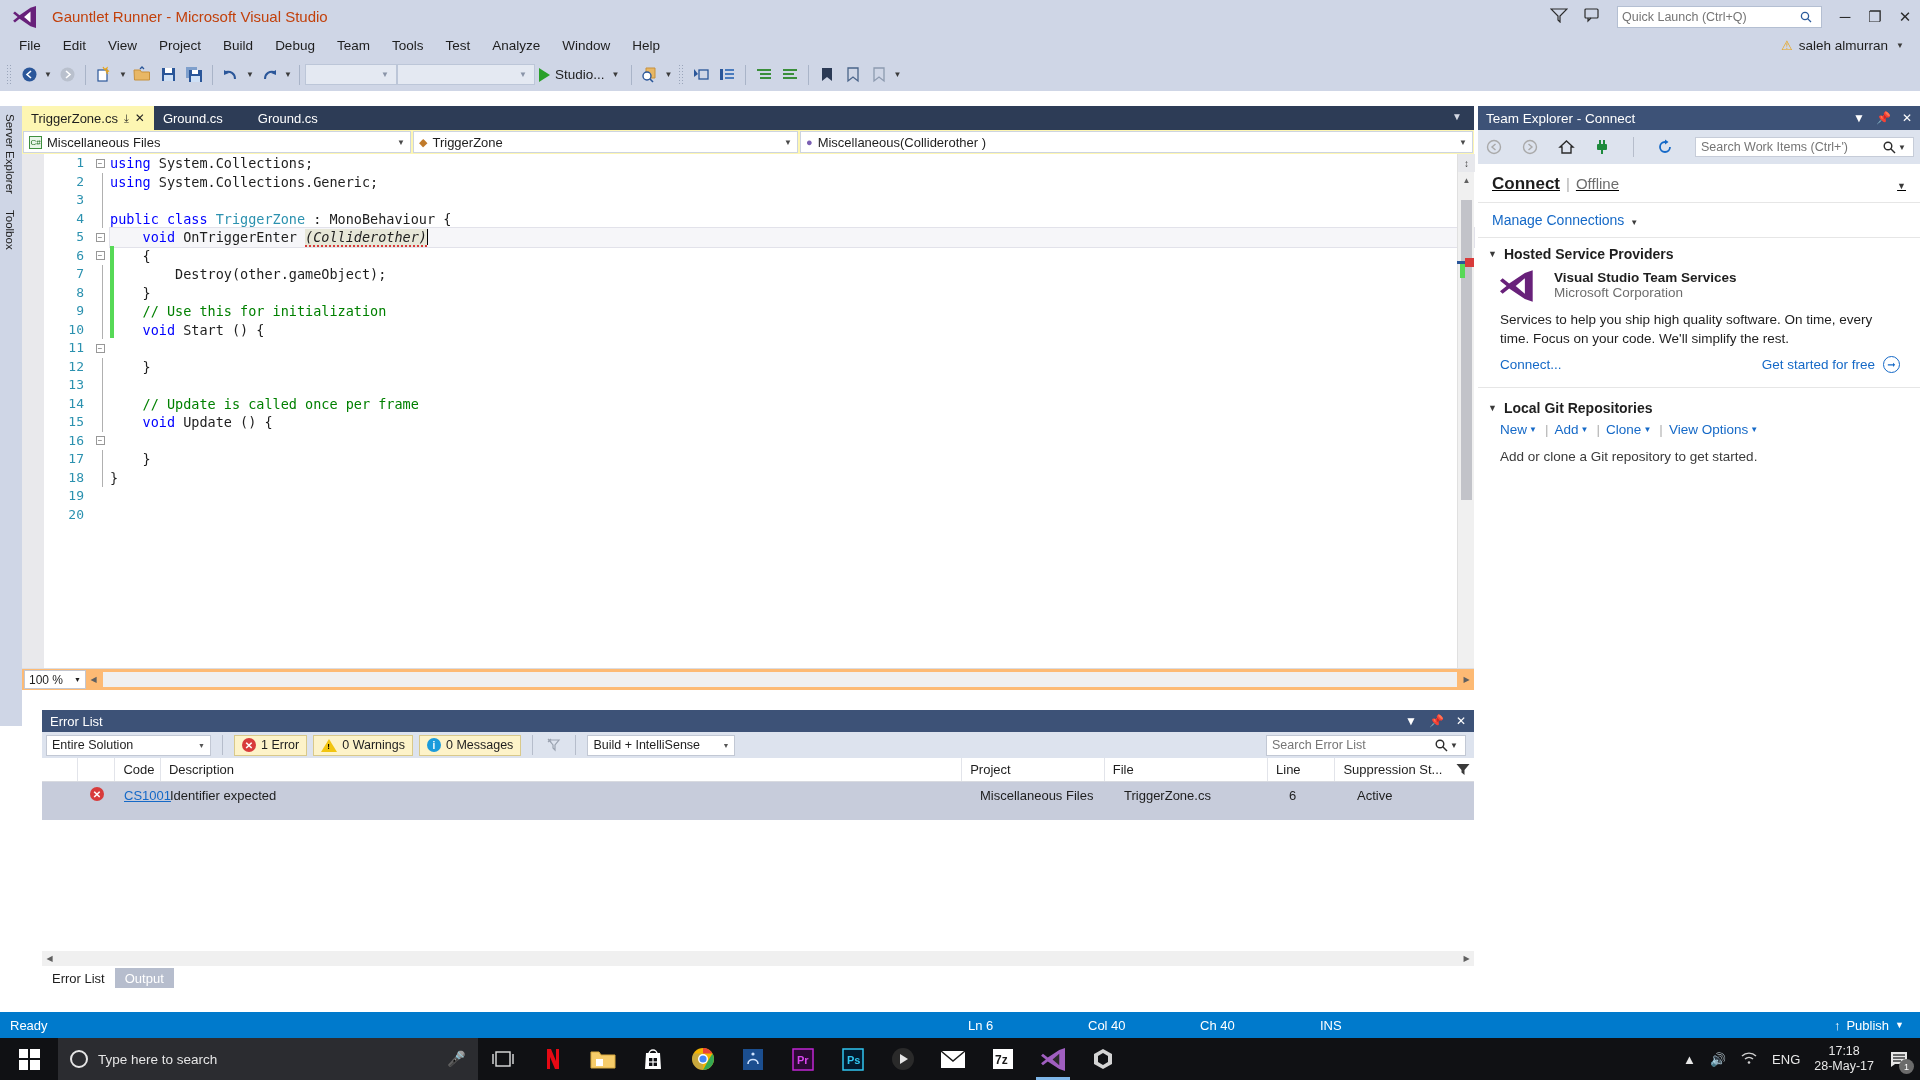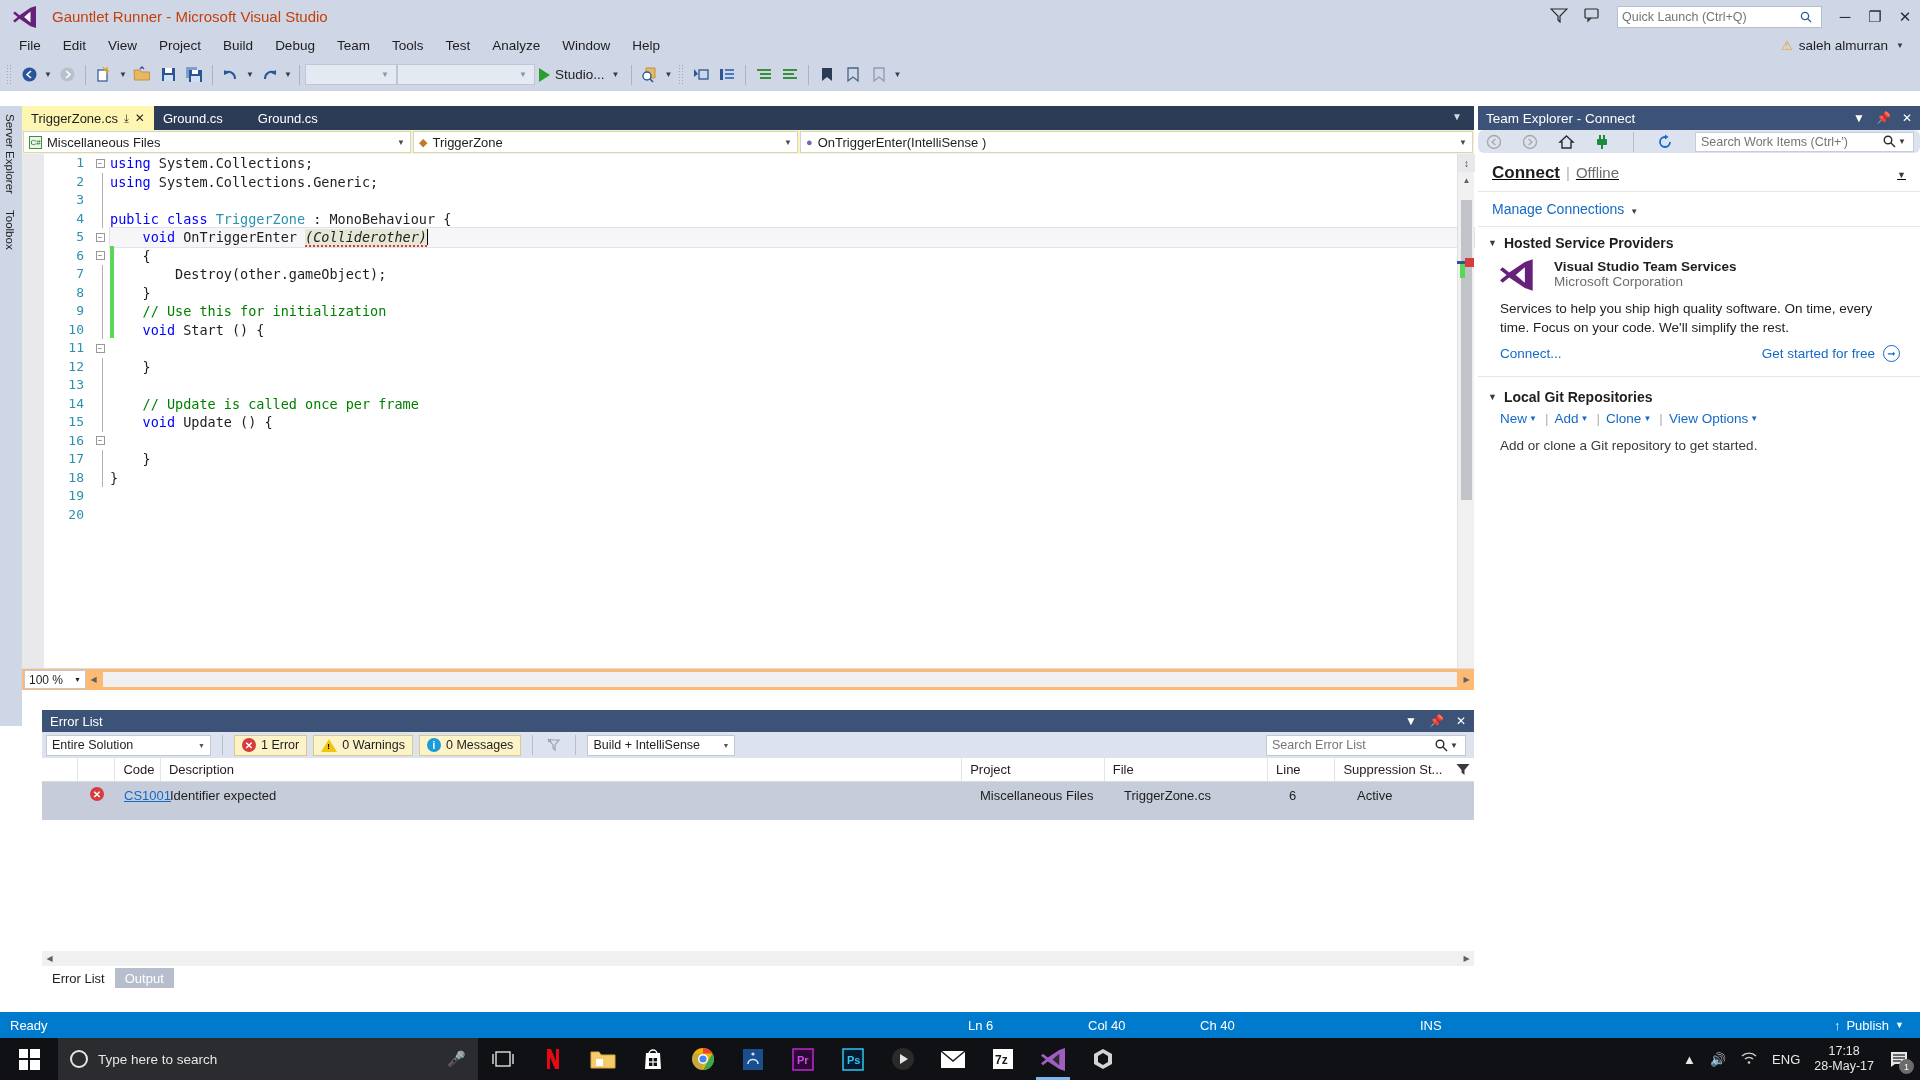--- a/index.html
+++ b/index.html
@@ -153,21 +153,21 @@
   .hb-arrow { width:15px;height:15px;display:flex;align-items:center;justify-content:center;font-size:8px;color:#606060; }
 
   
   .team-exp { position:absolute; left:1478px; top:106px; width:442px; height:584px; background:#fff; }
   .te-title {
     height:24px; background:#3d5277; display:flex; align-items:center; padding:0 8px;
     color:#fff; font-size:13.5px;
   }
   .te-title-actions { margin-left:auto; display:flex; gap:11px; align-items:center; font-size:12px; }
   .te-toolbar {
-    height:23px; background:#dde3ee; display:flex; align-items:center; gap:16px; padding:0 6px;border-radius:6px;
+    height:34px; background:#dde3ee; display:flex; align-items:center; gap:16px; padding:0 6px;
   }
   .te-ico { width:20px;height:20px;display:flex;align-items:center;justify-content:center;font-size:14px; }
   .te-search {
     flex:1; height:20px; background:#fff; border:1px solid #c6ccd8; display:flex; align-items:center;
     padding:0 5px; margin-left:4px;
   }
   .te-search input {
     border:0;outline:0;flex:1;font-size:12.5px;color:#8a8a8a;background:transparent;
     font-family:"Liberation Sans", sans-serif;
   }
@@ -233,21 +233,21 @@
 
   
   .statusbar {
     position:absolute; left:0; top:1012px; width:1920px; height:26px; background:#007acc;
     display:flex; align-items:center; color:#fff; font-size:13px;
   }
   .sb-ready { padding-left:10px; }
   .sb-ln { position:absolute; left:968px; }
   .sb-col { position:absolute; left:1088px; }
   .sb-ch { position:absolute; left:1200px; }
-  .sb-ins { position:absolute; left:1420px; }
+  .sb-ins { position:absolute; left:1320px; }
   .sb-pub { margin-left:auto; display:flex; align-items:center; gap:6px; padding-right:16px; }
 
   
   .taskbar { position:absolute; left:0; top:1038px; width:1920px; height:42px; background:#101114; display:flex; align-items:center; }
   .start-btn { width:58px;height:42px;display:flex;align-items:center;justify-content:center; }
   .start-glyph { width:21px;height:21px;display:grid;grid-template-columns:1fr 1fr;grid-template-rows:1fr 1fr;gap:2px; }
   .start-glyph i { background:#fff; display:block; }
   .search-box { width:420px;height:42px;background:#2b2c30;display:flex;align-items:center;gap:10px;padding:0 12px; }
   .search-circle { width:18px;height:18px;border:2px solid #e6e6e6;border-radius:50%; }
   .search-text { font-size:13.5px; color:#e6e6e6; }
@@ -472,21 +472,21 @@
         <span>Miscellaneous Files</span>
         <span class="cb-caret">▼</span>
       </div>
       <div class="nav-combo" style="width:385px">
         <span class="mem-ico">◆</span>
         <span>TriggerZone</span>
         <span class="cb-caret">▼</span>
       </div>
       <div class="nav-combo" style="width:673px">
         <span class="mem-ico" style="color:#7a5fb3">●</span>
-        <span>OnTriggerEnter(IntelliSense )</span>
+        <span>Miscellaneous(Colliderother )</span>
         <span class="cb-caret">▼</span>
       </div>
     </div>
 
     <div class="code-area">
       <div class="indicator-margin"></div>
       <div class="gutter" id="gutter">
           <div class="ln">1</div>
           <div class="ln">2</div>
           <div class="ln">3</div>

